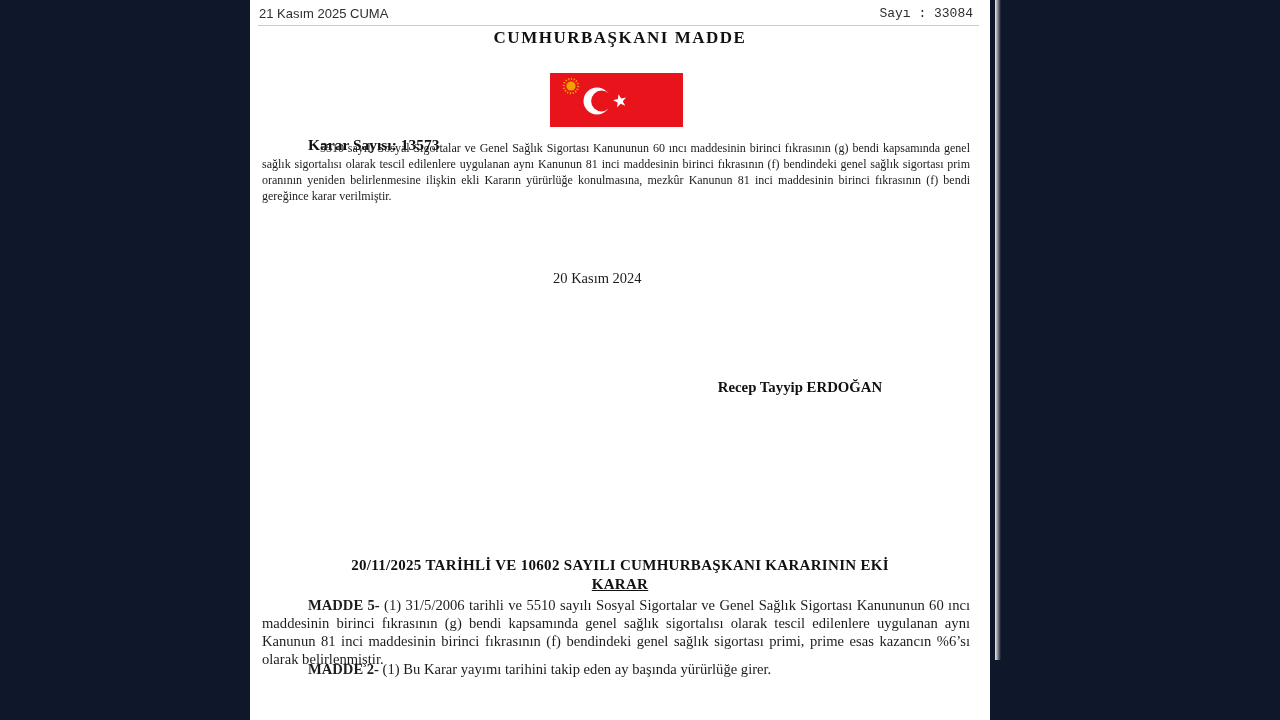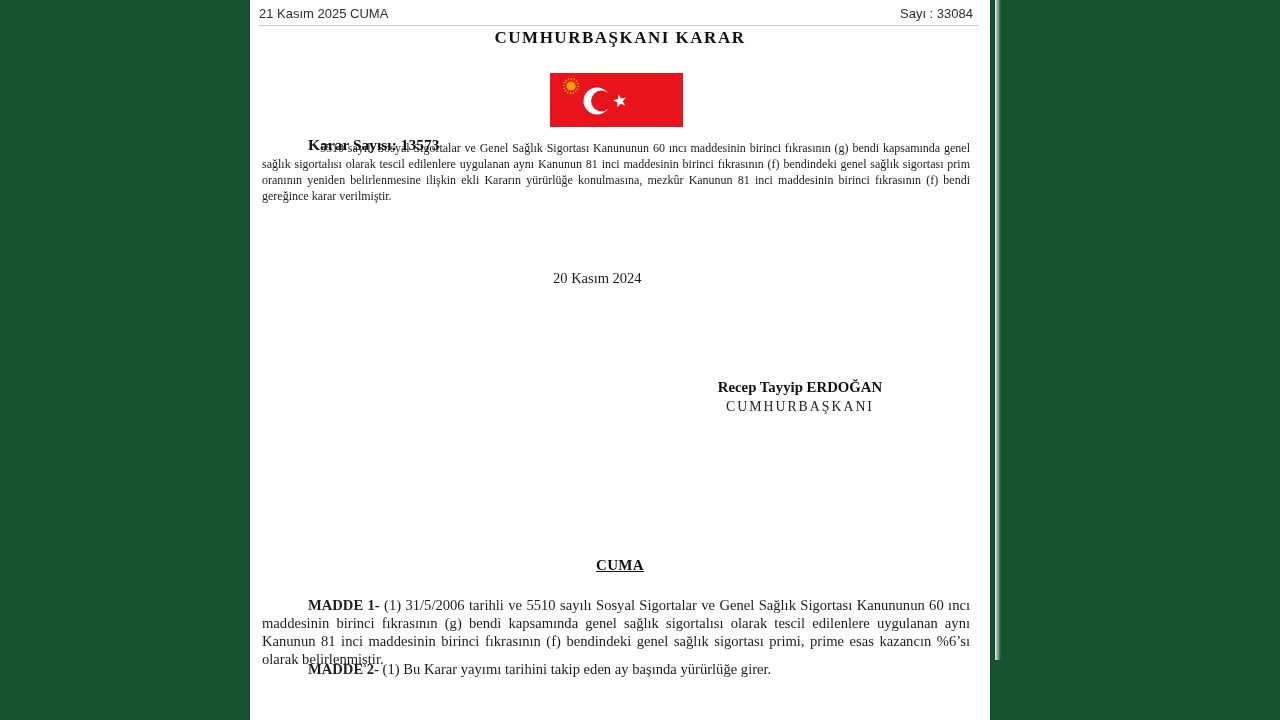--- a/index.html
+++ b/index.html
@@ -3,21 +3,21 @@
 <meta charset="utf-8">
 <style>
   * { margin: 0; padding: 0; box-sizing: border-box; }
   html, body {
     width: 1280px; height: 720px;
     background: #ffffff;
     font-family: "Liberation Serif", "DejaVu Serif", serif;
     color: #1c1c1c;
     overflow: hidden;
   }
-  .canvas { position: relative; width: 1280px; height: 720px; background: #14532d; }
+  .canvas { position: relative; width: 1280px; height: 720px; background: #0f172a; }
   .page {
     position: absolute; left: 250px; top: 0; width: 740px; height: 720px;
     background: #ffffff;
   }
   .page-edge {
     position: absolute; left: 995px; top: 0; width: 6px; height: 660px;
     background: linear-gradient(90deg, #ededed, rgba(255,255,255,0));
   }
 
   
@@ -27,21 +27,21 @@
     font-size: 13px; color: #2e2e2e;
   }
   .mast-title {
     position: absolute; left: 0; top: 0; width: 100%;
     text-align: center;
     font-size: 21px; font-weight: bold;
     color: #9c1b1f;
   }
   .mast-issue {
     position: absolute; right: 17px; top: 6px;
-    font-family: Liberation Sans, sans-serif;
+    font-family: Liberation Mono, monospace;
     font-size: 13px; color: #2e2e2e;
   }
   .mast-rule {
     position: absolute; left: 8px; top: 25px; width: 721px; height: 1px;
     background: #cbcbcb;
   }
 
   
   .doc-title {
     position: absolute; left: 0; top: 28px; width: 100%;
@@ -98,21 +98,21 @@
 </head>
 <body>
 
 <div class="canvas">
   <div class="page">
 
     <span class="mast-date">21 Kasım 2025 CUMA</span>
     <span class="mast-issue">Sayı : 33084</span>
     <div class="mast-rule"></div>
 
-    <div class="doc-title">CUMHURBAŞKANI KARAR</div>
+    <div class="doc-title">CUMHURBAŞKANI MADDE</div>
 
     <div class="flag-wrap">
       <svg width="133" height="54" viewBox="0 0 133 54" xmlns="http://www.w3.org/2000/svg">
         <rect x="0" y="0" width="133" height="54" fill="#e8131b"></rect>
         <g>
           <circle cx="21" cy="13" r="4.6" fill="#f0a202"></circle>
           <circle cx="21" cy="13" r="7.2" fill="none" stroke="#f0a202" stroke-width="2.2" stroke-dasharray="1.2 1.6"></circle>
         </g>
         <g>
           <circle cx="47" cy="28" r="13.5" fill="#ffffff"></circle>
@@ -123,29 +123,29 @@
     </div>
 
     <div class="decision-no">Karar Sayısı: 13573</div>
 
     <p class="decision-body">5510 sayılı Sosyal Sigortalar ve Genel Sağlık Sigortası Kanununun 60 ıncı maddesinin birinci fıkrasının (g) bendi kapsamında genel sağlık sigortalısı olarak tescil edilenlere uygulanan aynı Kanunun 81 inci maddesinin birinci fıkrasının (f) bendindeki genel sağlık sigortası prim oranının yeniden belirlenmesine ilişkin ekli Kararın yürürlüğe konulmasına, mezkûr Kanunun 81 inci maddesinin birinci fıkrasının (f) bendi gereğince karar verilmiştir.</p>
 
     <div class="decision-date">20 Kasım 2024</div>
 
     <div class="signature">
       <div class="sig-name">Recep Tayyip ERDOĞAN</div>
-      <div class="sig-title">CUMHURBAŞKANI</div>
     </div>
 
     <div class="annex-heading">
-      <div><span class="h2-underline">CUMA</span></div>
+      <div>20/11/2025 TARİHLİ VE 10602 SAYILI CUMHURBAŞKANI KARARININ EKİ</div>
+      <div><span class="h2-underline">KARAR</span></div>
     </div>
 
     <p class="article art-1">
-      <span class="art-label">MADDE 1-</span>
+      <span class="art-label">MADDE 5-</span>
       <span>(1) 31/5/2006 tarihli ve 5510 sayılı Sosyal Sigortalar ve Genel Sağlık Sigortası Kanununun 60 ıncı maddesinin birinci fıkrasının (g) bendi kapsamında genel sağlık sigortalısı olarak tescil edilenlere uygulanan aynı Kanunun 81 inci maddesinin birinci fıkrasının (f) bendindeki genel sağlık sigortası primi, prime esas kazancın %6’sı olarak belirlenmiştir.</span>
     </p>
     <p class="article art-2">
       <span class="art-label">MADDE 2-</span>
       <span>(1) Bu Karar yayımı tarihini takip eden ay başında yürürlüğe girer.</span>
     </p>
 
   </div>
 
   <div class="page-edge"></div>

